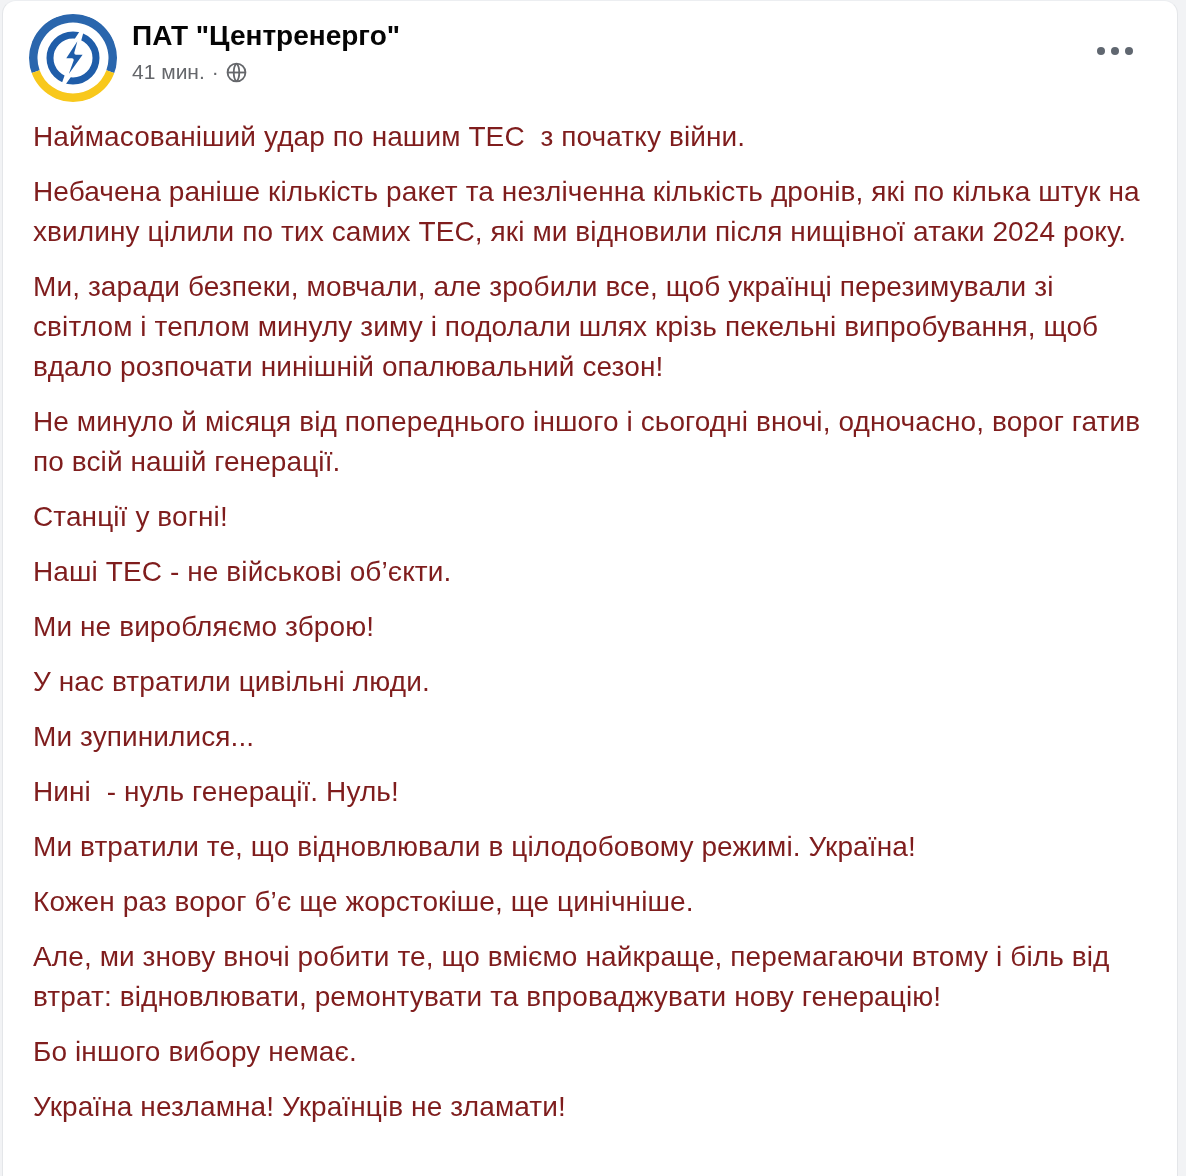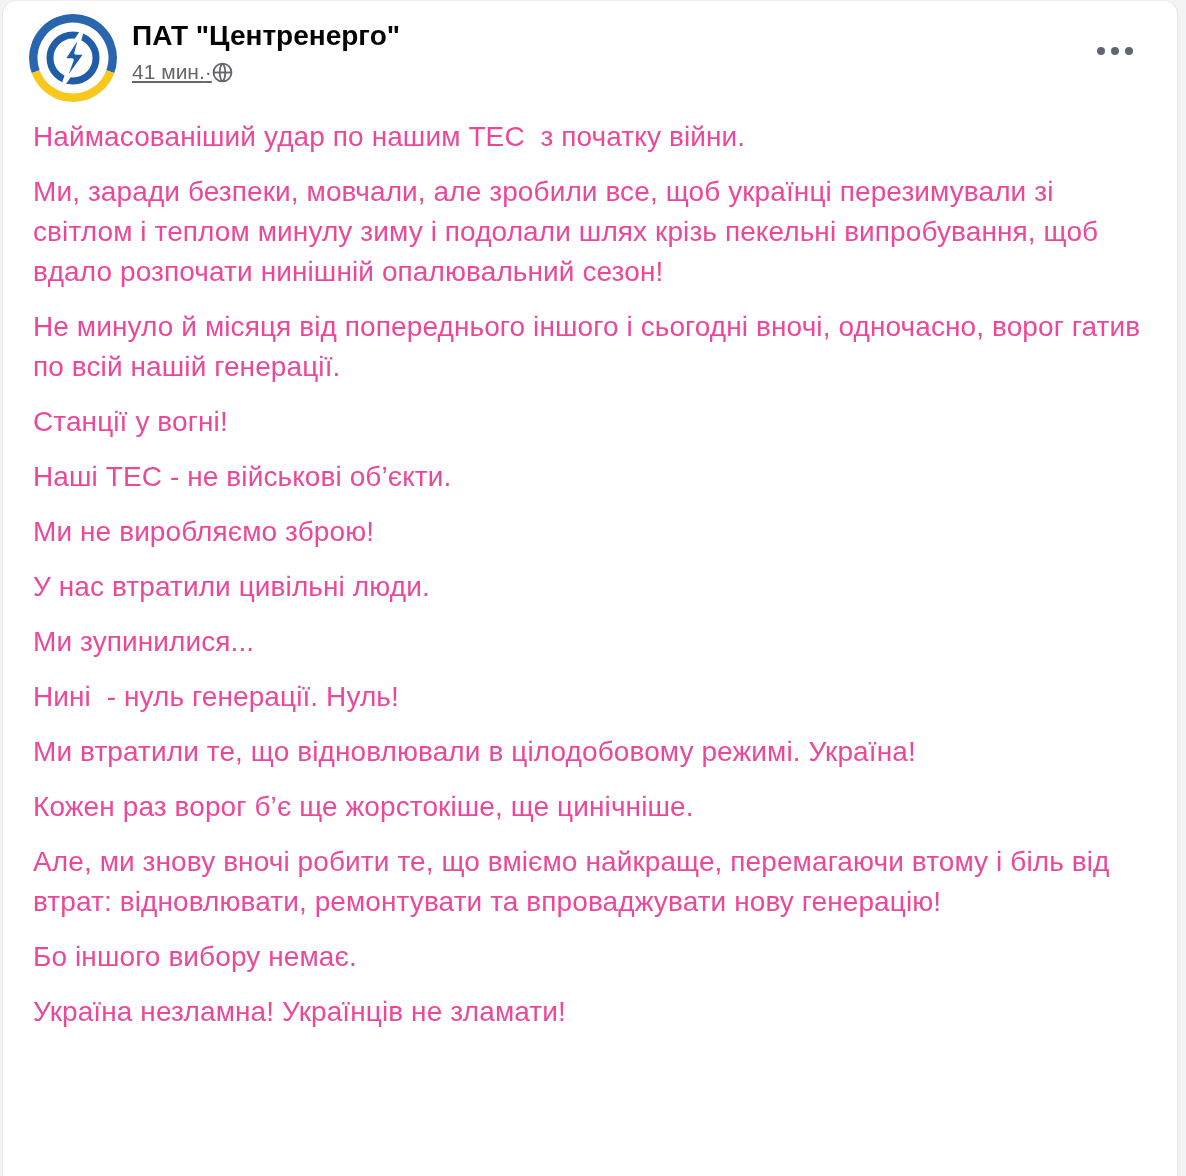--- a/index.html
+++ b/index.html
@@ -44,25 +44,25 @@
   .page-name {
     font-size: 28px;
     font-weight: 700;
     color: #050505;
     line-height: 34px;
     cursor: pointer;
   }
   .meta-row {
     display: flex;
     align-items: center;
+    gap: 7px;
     margin-top: 7px;
     font-size: 21px;
     color: #65676b;
     line-height: 24px;
-    text-decoration: underline;
   }
   .meta-row .timestamp { cursor: pointer; }
   .meta-sep { color: #65676b; }
   .globe { width: 21px; height: 21px; display: block; margin-top: 1px; }
   .more-btn {
     position: absolute;
     top: 32px;
     right: 34px;
     width: 56px;
     height: 36px;
@@ -79,21 +79,21 @@
     border-radius: 50%;
     background: #606770;
   }
   .post-text {
     padding: 15px 36px 20px 30px;
   }
   .para {
     margin: 0 0 15px 0;
     font-size: 28px;
     line-height: 40px;
-    color: #ec4899;
+    color: #7f1d1d;
     white-space: pre-wrap;
     letter-spacing: 0.1px;
   }
   .para:last-child { margin-bottom: 12px; }
 </style>
 </head>
 <body>
 
 <div class="post-card">
 
@@ -131,20 +131,21 @@
     <div class="more-btn" role="button" aria-label="More options">
       <span class="dot"></span>
       <span class="dot"></span>
       <span class="dot"></span>
     </div>
 
   </div>
 
   <div class="post-text">
       <p class="para">Наймасованіший удар по нашим ТЕС  з початку війни.</p>
+      <p class="para">Небачена раніше кількість ракет та незліченна кількість дронів, які по кілька штук на хвилину цілили по тих самих ТЕС, які ми відновили після нищівної атаки 2024 року.</p>
       <p class="para">Ми, заради безпеки, мовчали, але зробили все, щоб українці перезимували зі світлом і теплом минулу зиму і подолали шлях крізь пекельні випробування, щоб вдало розпочати нинішній опалювальний сезон!</p>
       <p class="para">Не минуло й місяця від попереднього іншого і сьогодні вночі, одночасно, ворог гатив по всій нашій генерації.</p>
       <p class="para">Станції у вогні!</p>
       <p class="para">Наші ТЕС - не військові об’єкти.</p>
       <p class="para">Ми не виробляємо зброю!</p>
       <p class="para">У нас втратили цивільні люди.</p>
       <p class="para">Ми зупинилися...</p>
       <p class="para">Нині  - нуль генерації. Нуль!</p>
       <p class="para">Ми втратили те, що відновлювали в цілодобовому режимі. Україна!</p>
       <p class="para">Кожен раз ворог б’є ще жорстокіше, ще цинічніше.</p>

